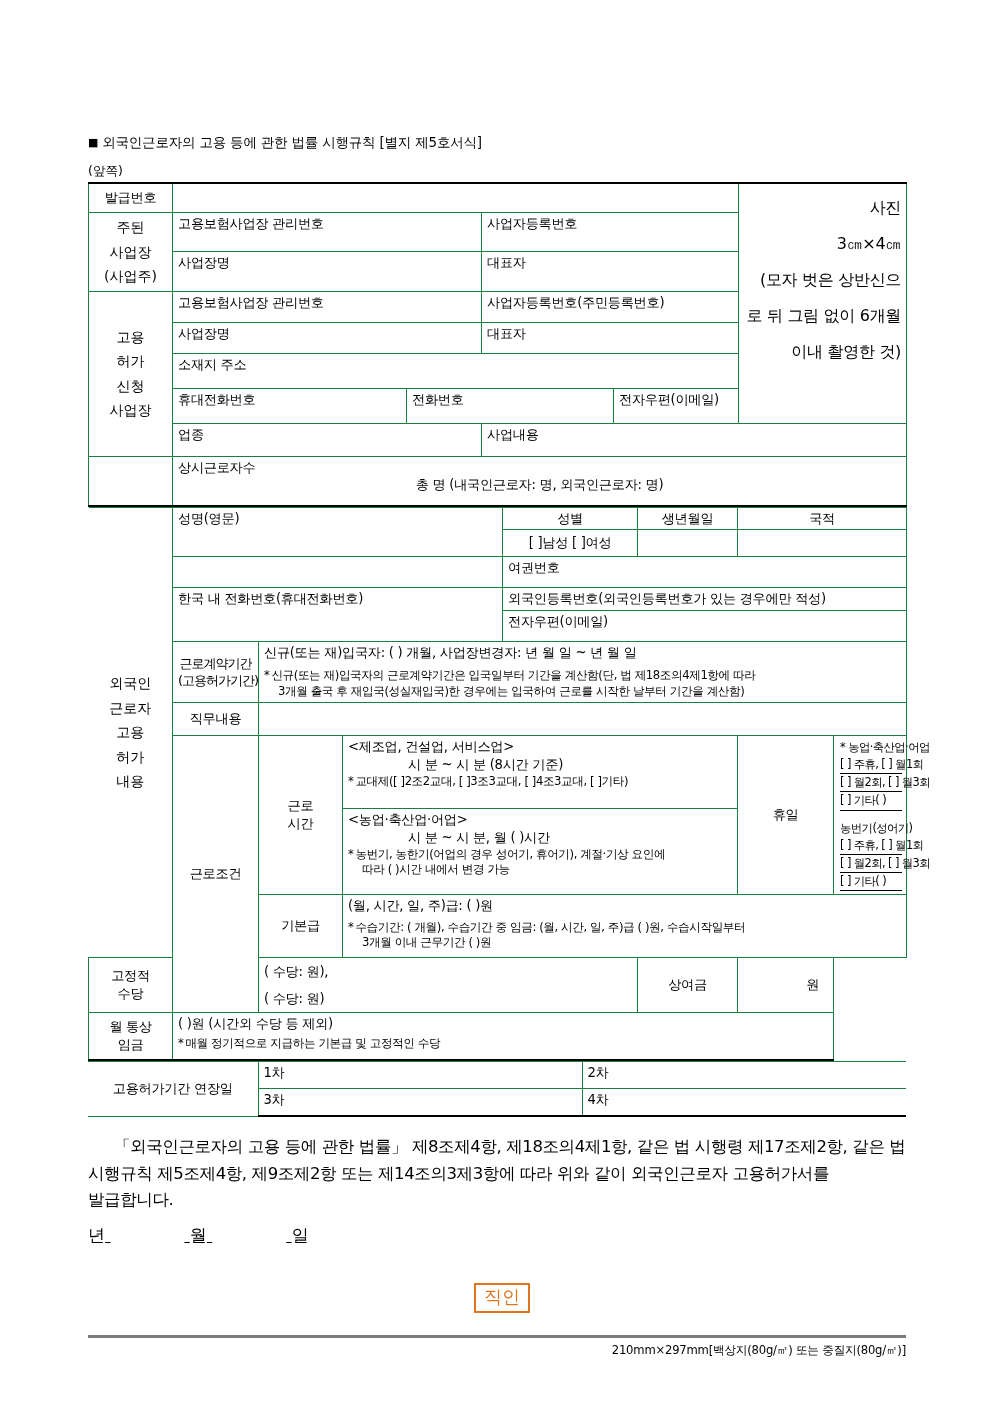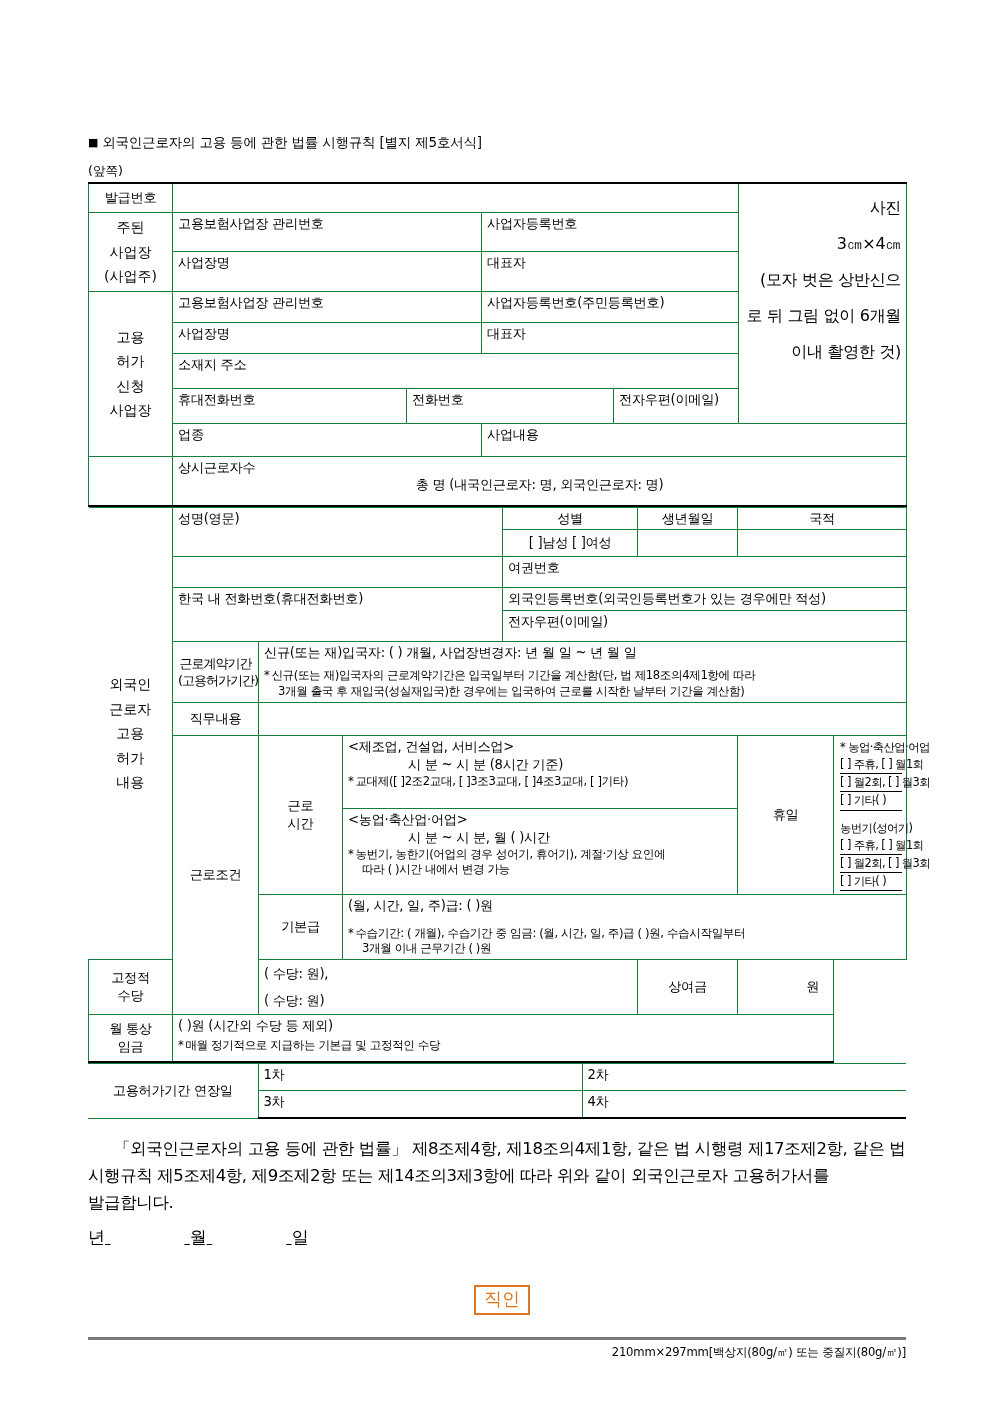--- a/index.html
+++ b/index.html
@@ -360,21 +360,21 @@
         <span class="fld-line" style="padding-left:60px">시        분 ~       시      분,  월 (            )시간</span>
         <span class="fld-line note-line"><span class="ast">*</span><span>농번기, 농한기(어업의 경우 성어기, 휴어기), 계절·기상 요인에</span></span>
         <span class="fld-line note-line indent-1">따라 (            )시간 내에서 변경 가능</span>
       </td>
     </tr>
 
     <tr>
       <td class="ctr">기본급</td>
       <td colspan="5" style="height:58px">
         <span class="fld-line">(월, 시간, 일, 주)급: (                    )원</span>
-        <span class="fld-line note-line" style="margin-top:11px"><span class="ast">*</span><span>수습기간: (      개월), 수습기간 중 임금: (월, 시간, 일, 주)급 (          )원, 수습시작일부터</span></span>
+        <span class="fld-line note-line" style="margin-top:5px"><span class="ast">*</span><span>수습기간: (      개월), 수습기간 중 임금: (월, 시간, 일, 주)급 (          )원, 수습시작일부터</span></span>
         <span class="fld-line note-line indent-1">3개월 이내 근무기간 (          )원</span>
       </td>
     </tr>
 
     <tr>
       <td class="ctr">
         <div>고정적</div>
         <div>수당</div>
       </td>
       <td colspan="3" class="mid" style="height:50px">

